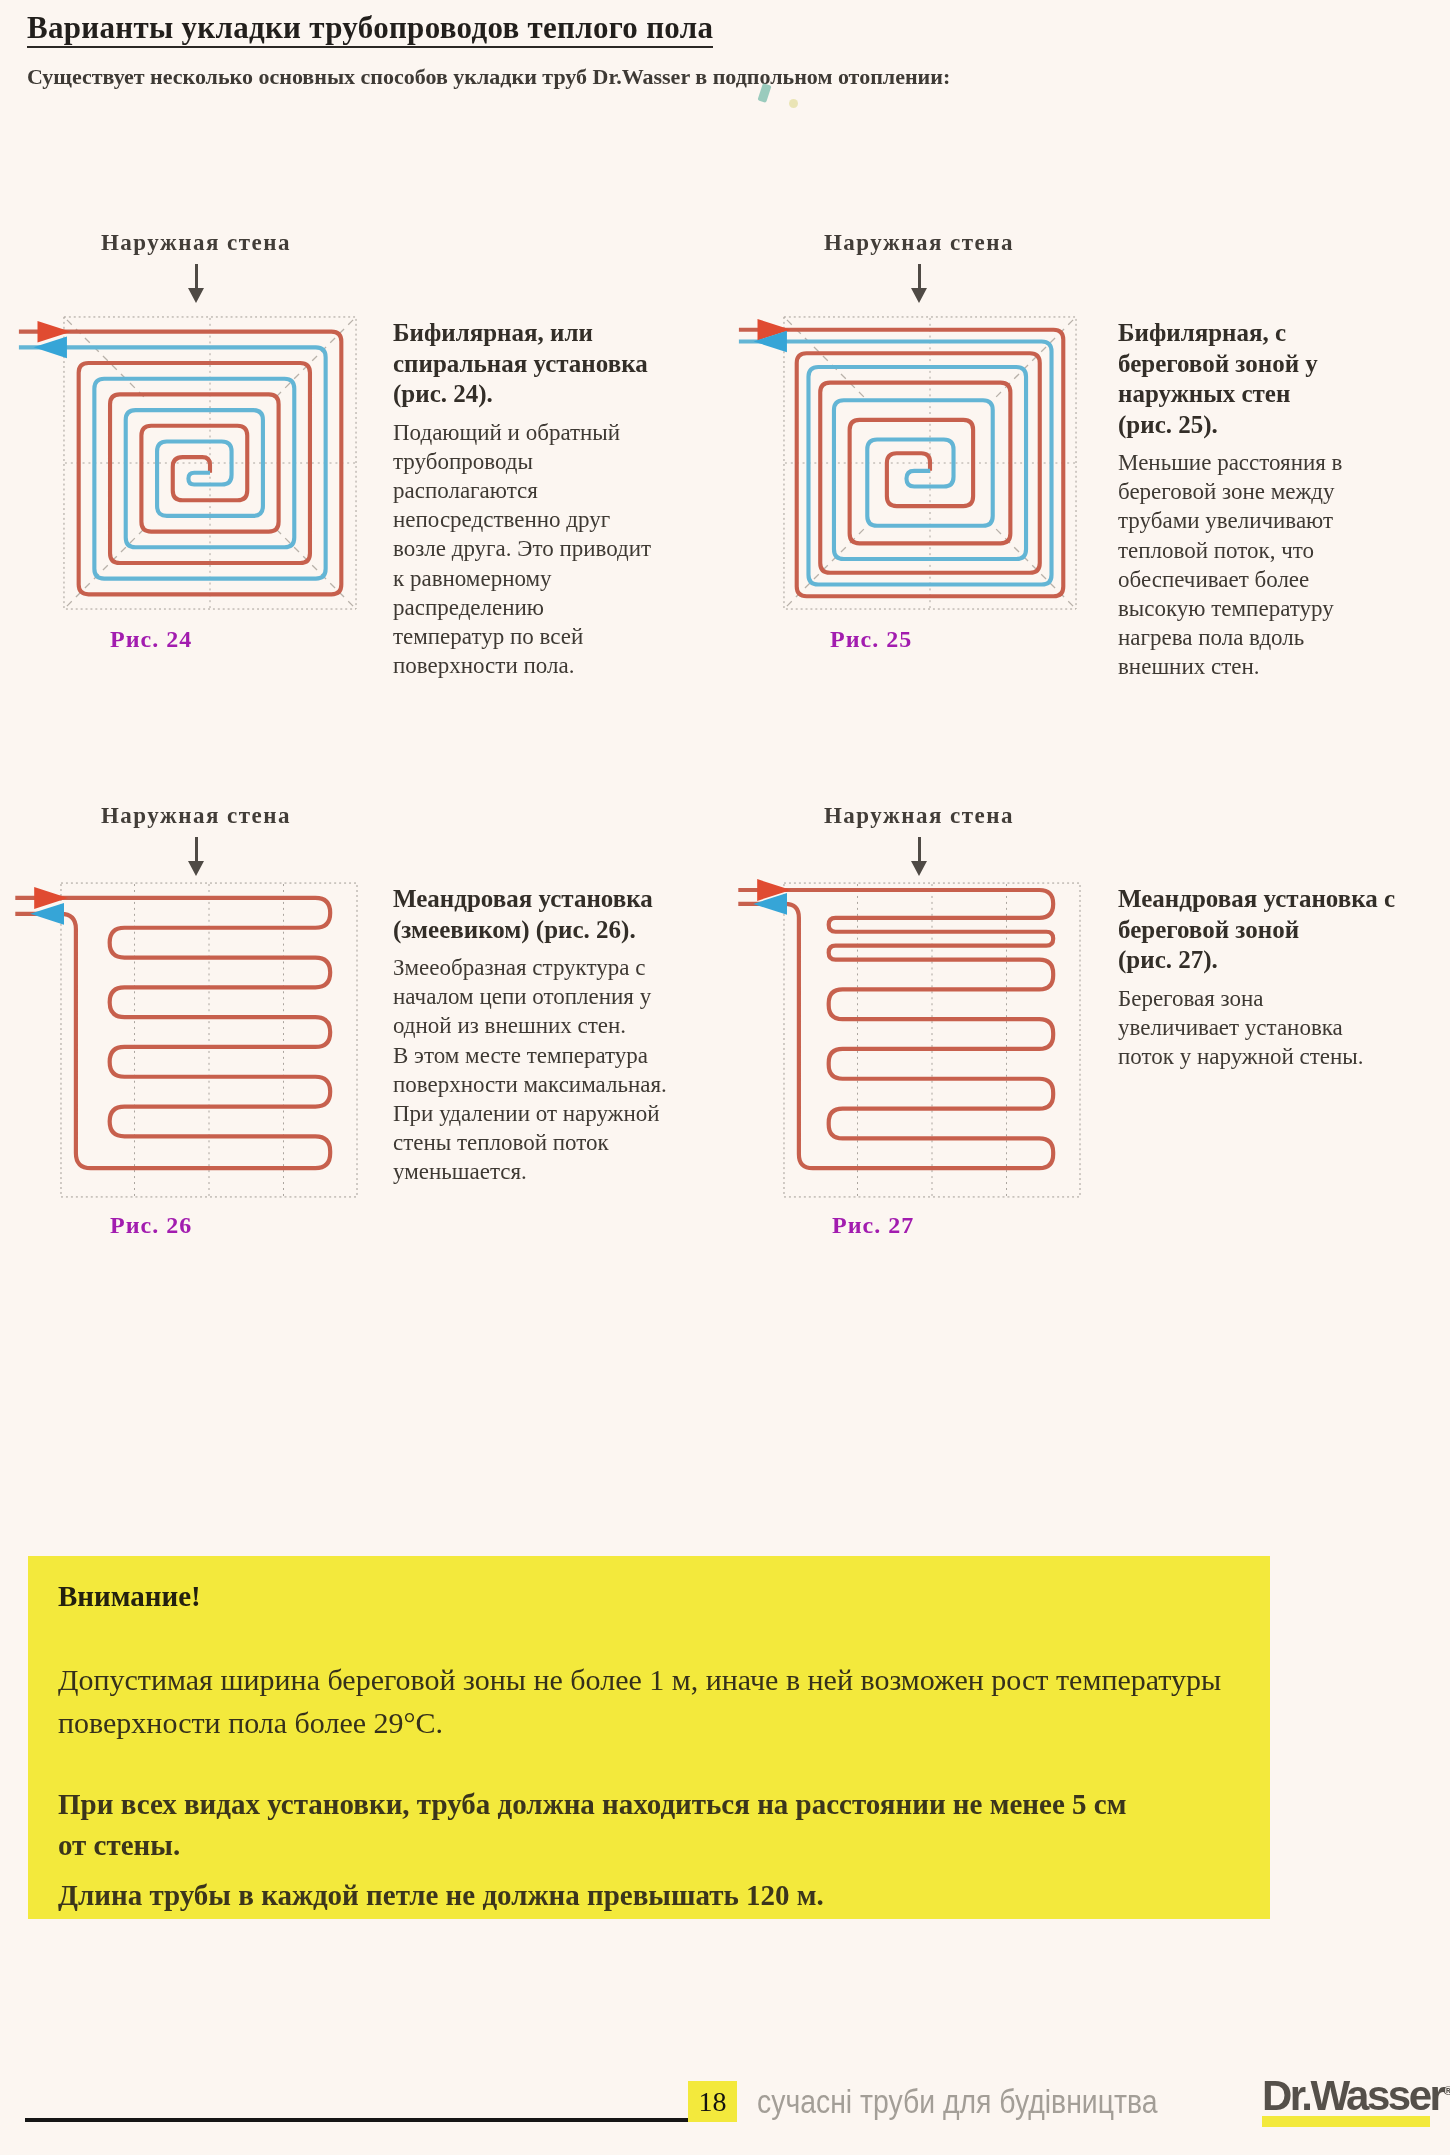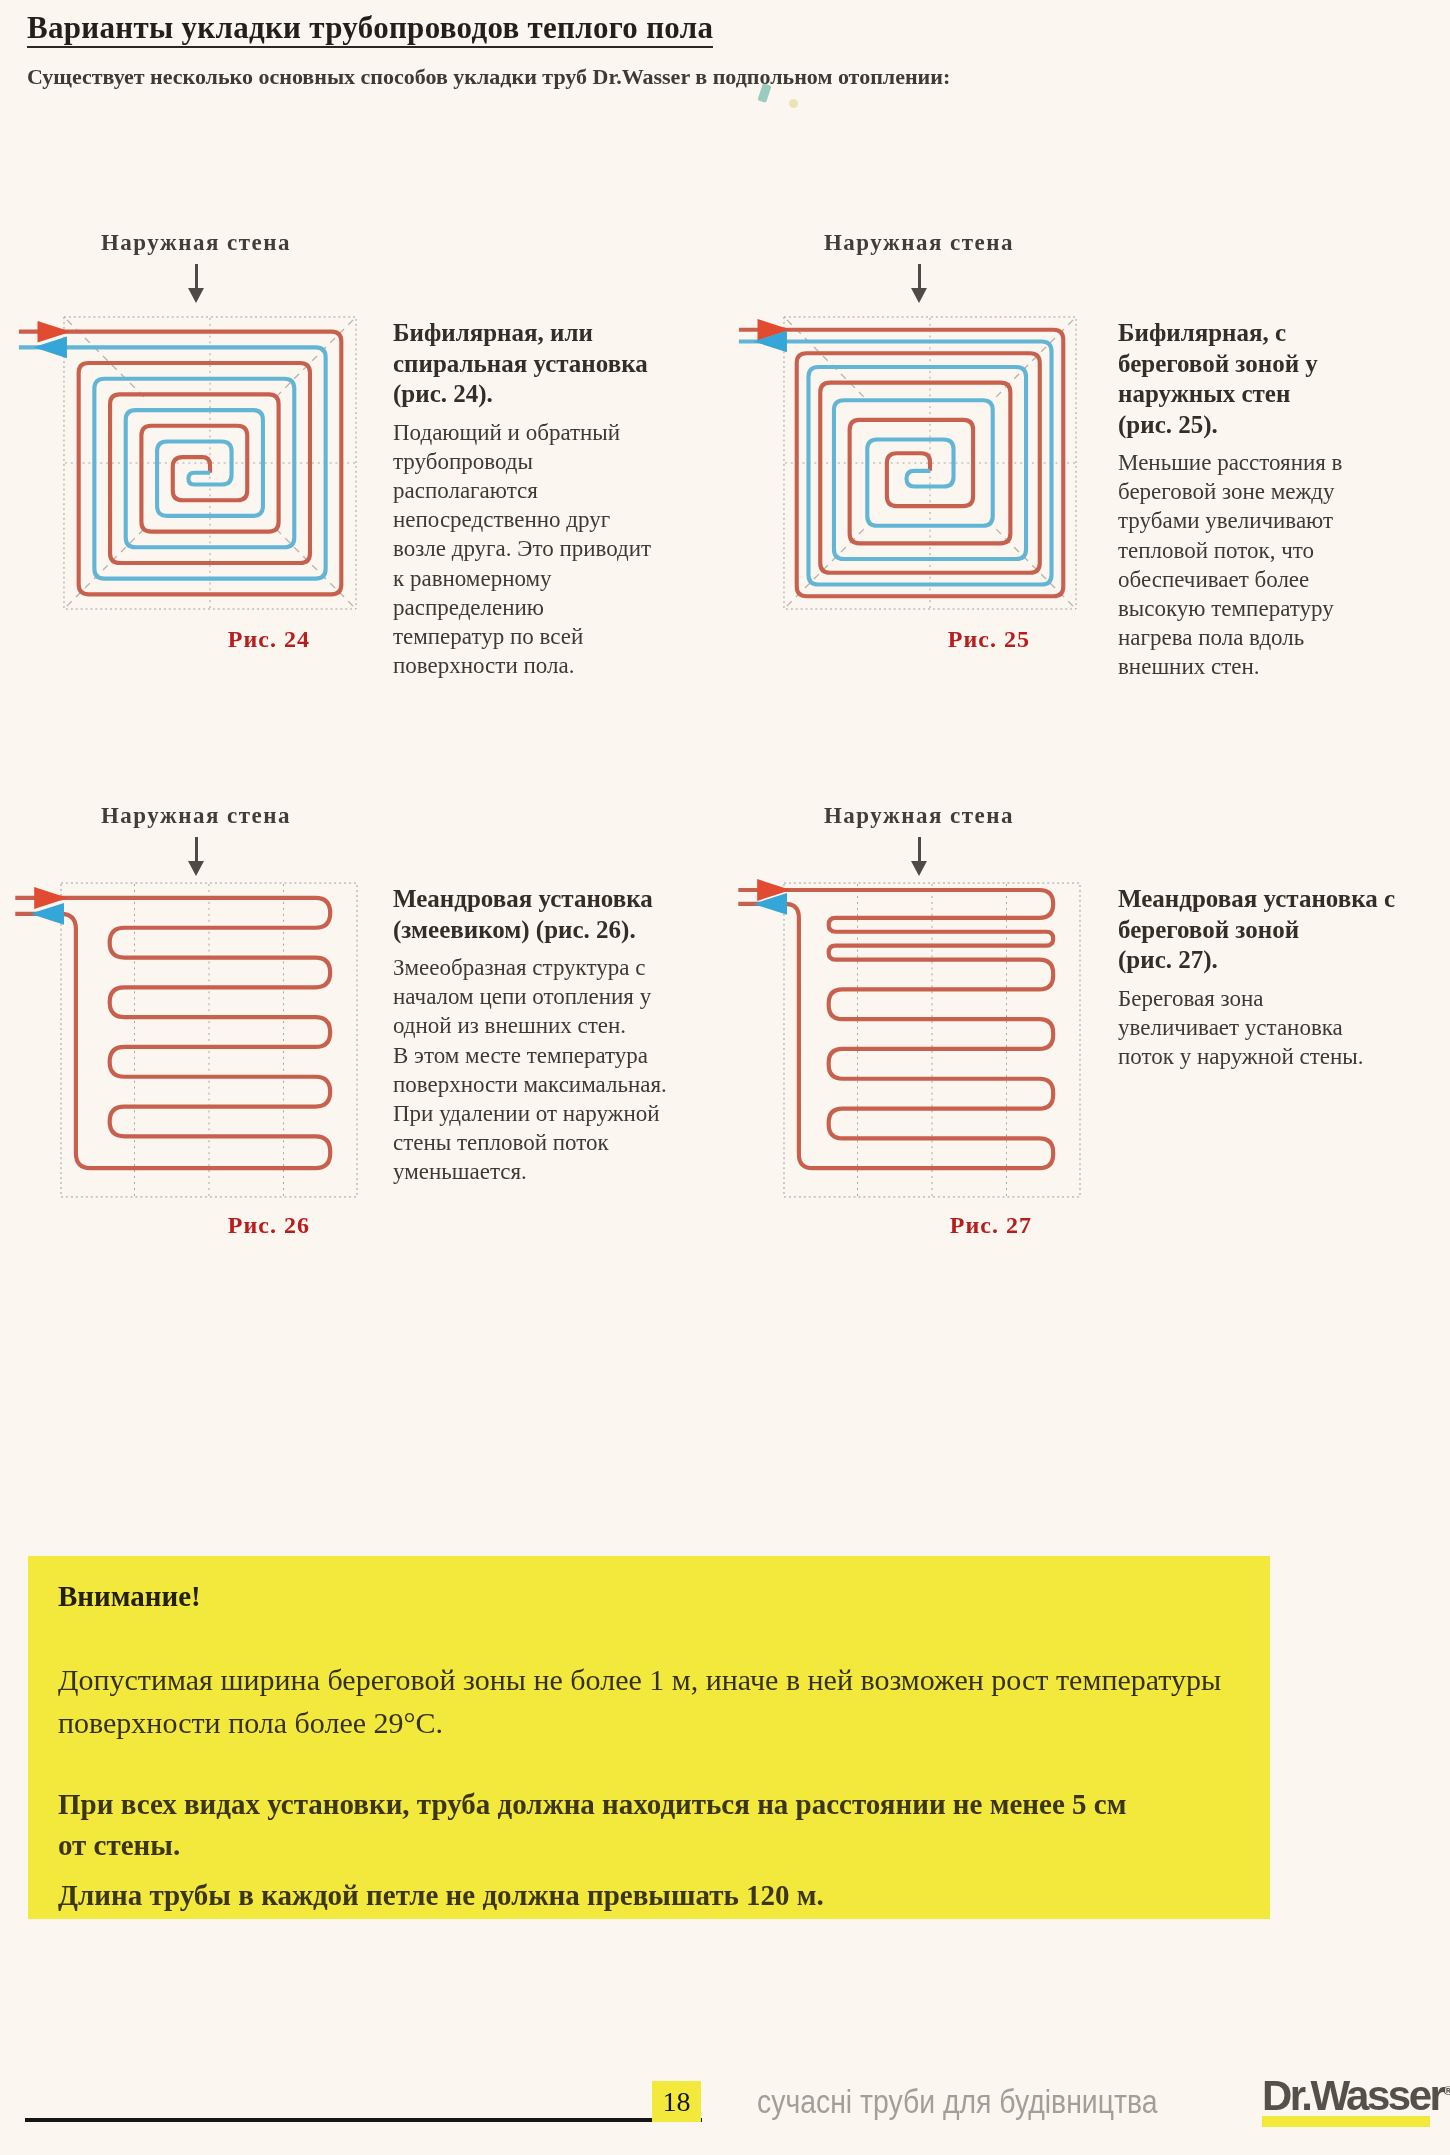--- a/index.html
+++ b/index.html
@@ -21,22 +21,22 @@
 
   
   .wall-label{
     width:300px;text-align:center;
     font-size:23px;font-weight:bold;color:#423d38;letter-spacing:1.5px;
   }
   .down-arrow{width:30px;display:flex;flex-direction:column;align-items:center;}
   .down-arrow .stem{width:3px;height:24px;background:#4f4a45;}
   .down-arrow .head{width:0;height:0;border-left:8px solid transparent;border-right:8px solid transparent;border-top:15px solid #4f4a45;}
   .fig-caption{
-    width:200px;text-align:right;
-    font-size:24px;font-weight:bold;color:#b91c1c;letter-spacing:1px;
+    width:200px;text-align:left;
+    font-size:24px;font-weight:bold;color:#a21caf;letter-spacing:1px;
   }
   svg.diagram{overflow:visible;}
   .room{fill:none;stroke:#a29c95;stroke-width:1;stroke-dasharray:2 3;}
   .grid{stroke:#aaa49d;stroke-width:1;stroke-dasharray:2 4;}
   .diag{stroke:#b8b1a9;stroke-width:1.3;stroke-dasharray:7 6;}
   .pipe{fill:none;stroke-width:4.2;}
   .pipe-red{stroke:var(--pipe-red,#c7604d);}
   .pipe-blue{stroke:var(--pipe-blue,#63b5d5);}
   .head-red{fill:var(--arrow-red,#e04b31);}
   .head-blue{fill:var(--arrow-blue,#36a5d7);}
@@ -56,21 +56,21 @@
     box-sizing:border-box;padding:24px 30px;
   }
   .warning-box h2{margin:0;font-size:29px;font-weight:bold;color:#23200f;}
   .warn-p1{margin:46px 0 0 0;font-size:30px;color:#35301b;line-height:1.42;white-space:pre-line;}
   .warn-p2{margin:40px 0 0 0;font-size:29px;font-weight:bold;color:#3b351c;line-height:1.4;white-space:pre-line;}
   .warn-p3{margin:10px 0 8px 0;font-size:29px;font-weight:bold;color:#3b351c;line-height:1.4;white-space:pre-line;}
 
   
   .footer-line{left:25px;top:2118px;width:677px;height:4px;background:#161616;}
   .page-num-box{
-    left:652px;top:2081px;width:49px;height:41px;
+    left:688px;top:2081px;width:49px;height:41px;
     background:var(--highlight-yellow,#f3e93c);
     text-align:center;line-height:41px;font-size:28px;color:#131310;
   }
   .tagline{
     left:757px;top:2083px;
     font-family:"Liberation Sans", sans-serif;font-size:33px;
     color:var(--tagline-gray,#a39e97);
     transform:scaleX(.86);transform-origin:left center;white-space:nowrap;
   }
   .logo{left:1262px;top:2072px;width:186px;}

